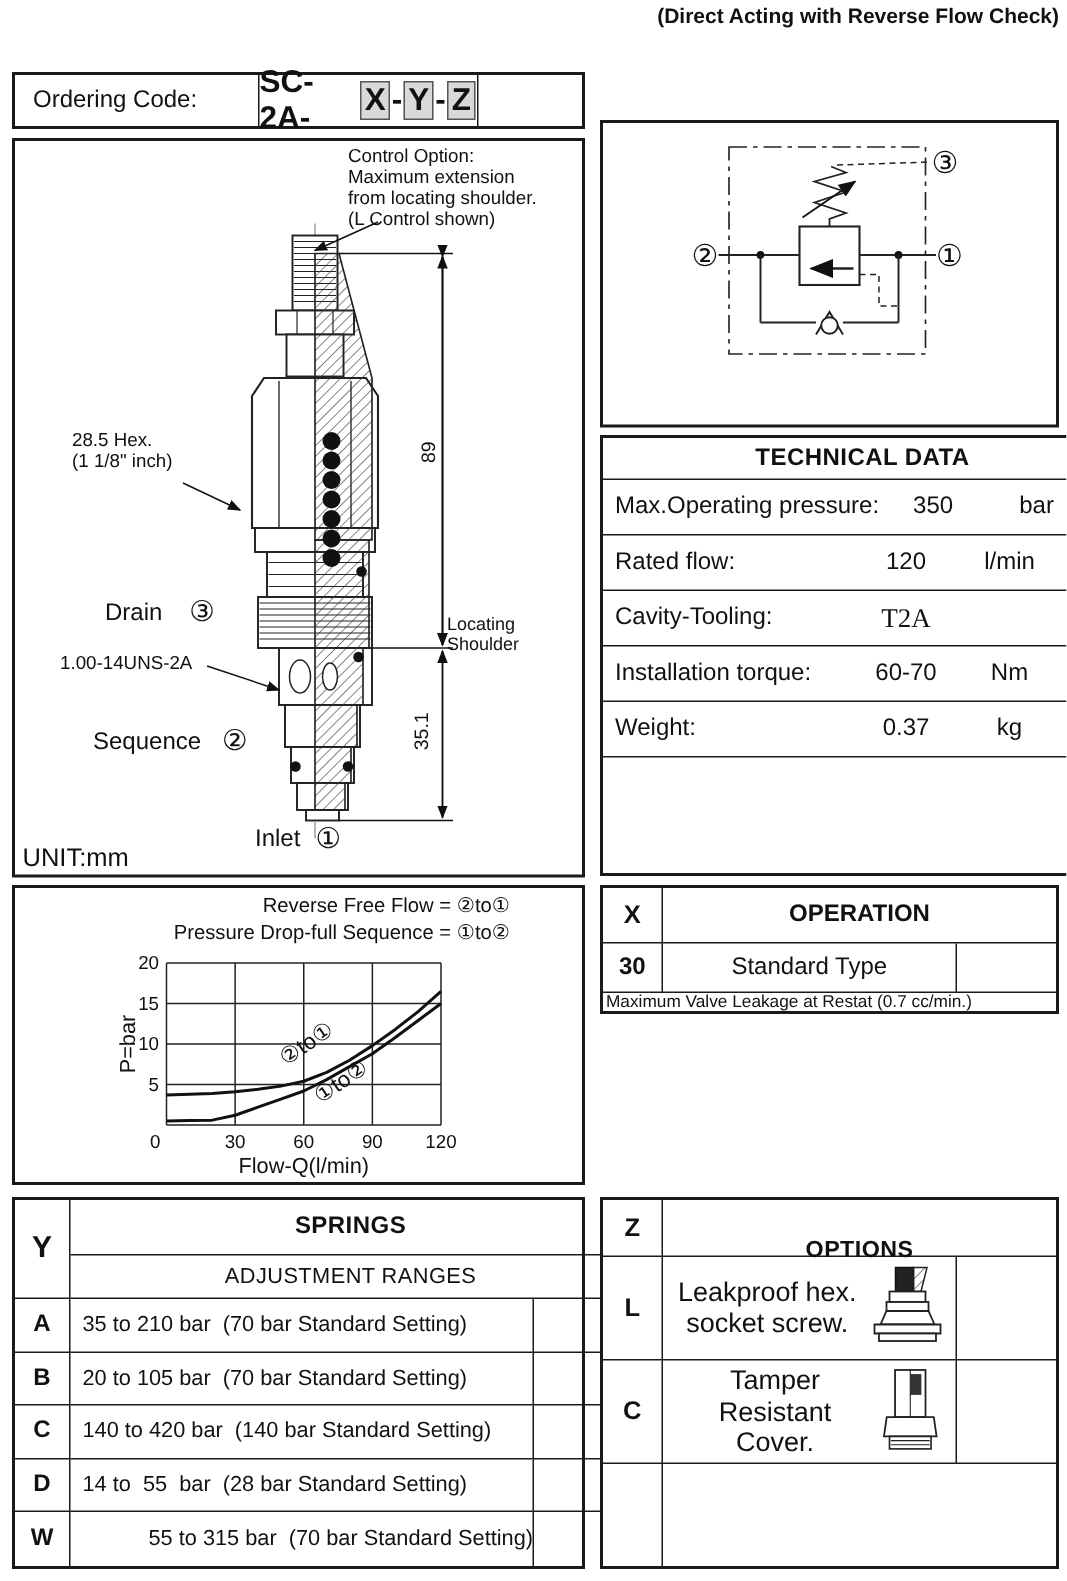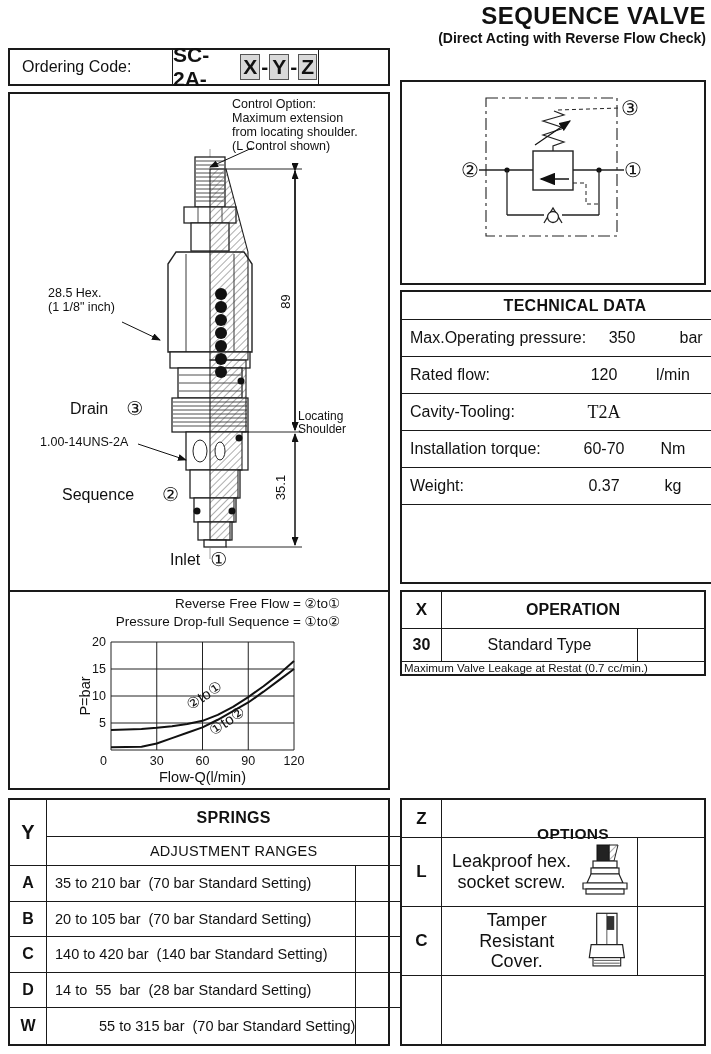--- a/index.html
+++ b/index.html
@@ -16,21 +16,21 @@
   .ordering{left:8px;top:48px;width:382px;height:38px;display:flex;align-items:stretch;}
   .ord-label{width:150px;display:flex;align-items:center;padding-left:12px;font-size:16px;
              border-right:1.5px solid #1a1a1a;}
   .ord-code{width:145px;display:flex;align-items:center;justify-content:center;font-size:21px;
             font-weight:bold;border-right:1.5px solid #1a1a1a;}
   .ord-empty{flex:1;}
   .codebox{display:inline-block;border:1px solid #555;background:#d9d9d9;padding:0 2px;
            margin:0 1px;line-height:1.15;}
 
   
-  .drawingbox{left:8px;top:92px;width:382px;height:632px;}
+  .drawingbox{left:8px;top:92px;width:382px;height:493px;}
   .drawingbox svg{position:absolute;left:0;top:0;}
   .ann{position:absolute;font-size:12.5px;line-height:1.12;white-space:pre-line;}
   .portlabel{position:absolute;font-size:16px;display:flex;align-items:center;}
   .portnum{font-size:19px;line-height:1;}
   .dim{position:absolute;font-size:13px;transform:rotate(-90deg);}
   .unit{position:absolute;left:5px;bottom:1px;font-size:17px;}
 
   
   .chartbox{left:8px;top:590px;width:382px;height:200px;}
   .tick{font-size:12.5px;fill:#111;}
@@ -99,21 +99,20 @@
   .z-blank{grid-column:3;border-bottom:1.5px solid #1a1a1a;}
   .z-footL{grid-column:1;border-right:1.5px solid #1a1a1a;}
   .z-footR{grid-column:2/4;}
 </style>
 </head>
 <body>
 
 <div class="page">
 
   <div class="hdr">
-    <div class="title">SEQUENCE VALVE</div>
     <div class="subtitle">(Direct Acting with Reverse Flow Check)</div>
   </div>
 
   <div class="box ordering">
     <div class="ord-label">Ordering Code:</div>
     <div class="ord-code">
         <span>SC-2A-</span>
         <span class="codebox">X</span>
         <span>-</span>
         <span class="codebox">Y</span>
@@ -197,21 +196,21 @@
 Maximum extension
 from locating shoulder.
 (L Control shown)</div>
     <div class="ann" style="left:38px;top:192px;">28.5  Hex.
 (1 1/8" inch)</div>
     <div class="portlabel" style="left:60px;top:305px;gap:18px;">
       <span>Drain</span>
       <span class="portnum">③</span>
     </div>
     <div class="ann" style="left:30px;top:341px;">1.00-14UNS-2A</div>
-    <div class="portlabel" style="left:52px;top:391px;gap:28px;">
+    <div class="portlabel" style="left:52px;top:391px;gap:14px;">
       <span>Sequence</span>
       <span class="portnum">②</span>
     </div>
     <div class="portlabel" style="left:160px;top:456px;gap:10px;">
       <span>Inlet</span>
       <span class="portnum">①</span>
     </div>
     <div class="dim" style="left:268px;top:200px;">89</div>
     <div class="dim" style="left:258px;top:386px;">35.1</div>
     <div class="ann" style="left:288px;top:316px;font-size:12px;">Locating

